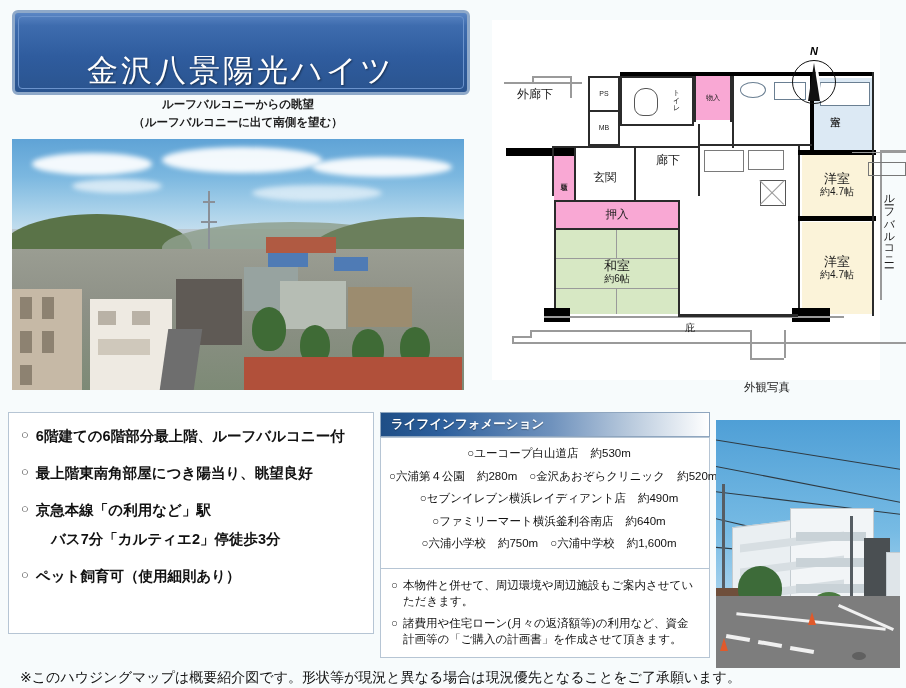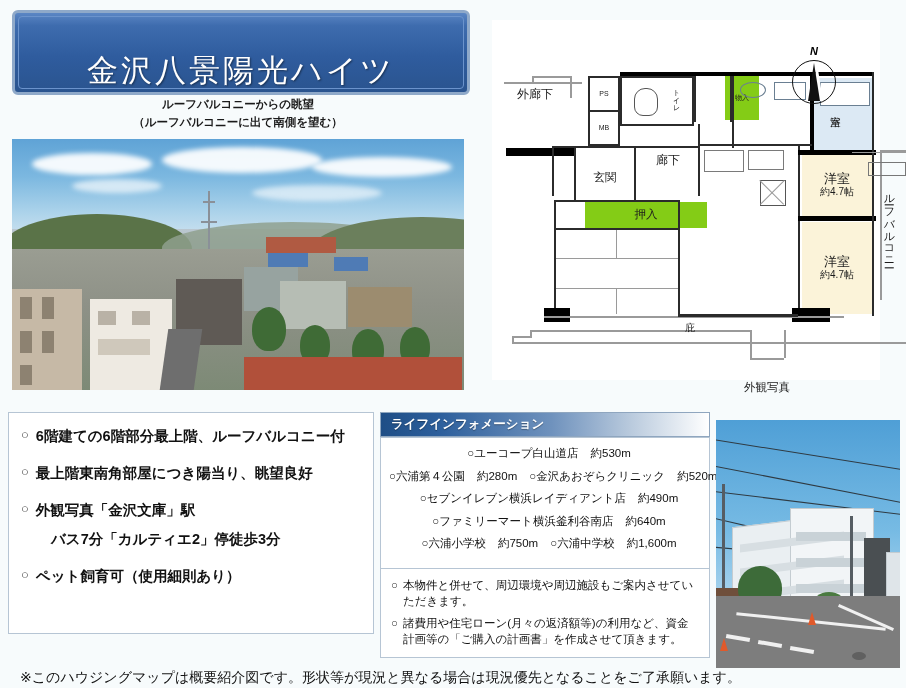--- a/index.html
+++ b/index.html
@@ -76,21 +76,21 @@
   .rm{position:absolute;box-sizing:border-box;display:flex;align-items:center;
       justify-content:center;flex-direction:column;color:#1c1c1c;}
   .rm .n{font-size:12px;line-height:1.15;}
   .rm .n.big{font-size:13px;}
   .rm .s{font-size:10px;line-height:1.2;}
   .rm .tiny{font-size:7px;line-height:1.05;}
   .tatami{background:#d7e8c4;}
   .dk{background:#f7e0cb;}
   .yoshitsu{background:#fbf3d9;}
   .wet{background:#dce9f4;}
-  .closet{background:#84cc16;margin-left:29px;}
+  .closet{background:#f9a8d4;}
   .white{background:#fff;}
   .vert{writing-mode:vertical-rl;text-orientation:upright;}
   .compass{position:absolute;left:300px;top:40px;width:44px;height:44px;}
   .compass .circle{position:absolute;inset:0;border:1.5px solid #111;border-radius:50%;}
   .compass .needle{position:absolute;left:50%;top:3px;width:0;height:0;
     border-left:6px solid transparent;border-right:6px solid transparent;
     border-bottom:38px solid #111;transform:translateX(-50%);}
   .compass .needle2{position:absolute;left:50%;top:3px;width:0;height:0;
     border-left:6px solid transparent;border-right:6px solid transparent;
     border-bottom:38px solid #fff;transform:translateX(-50%) translateX(3px);}
@@ -276,20 +276,24 @@
       <div class="ln" style="left:212px;top:130px;width:38px;height:20px;background:transparent;border:1.3px solid #7a7a7a;"></div>
       <div class="ln" style="left:256px;top:130px;width:34px;height:18px;background:transparent;border:1.3px solid #7a7a7a;"></div>
       <div class="tw" style="left:208px;top:124px;width:112px;height:2px;"></div>
 
       <div class="rm closet" style="left:64px;top:182px;width:122px;height:26px;">
         <span class="n" style="font-size:11.5px;">押入</span>
       </div>
       <div class="tw" style="left:62px;top:180px;width:126px;height:2px;"></div>
       <div class="tw" style="left:62px;top:208px;width:126px;height:2px;"></div>
 
+      <div class="rm tatami" style="left:64px;top:210px;width:122px;height:84px;">
+        <span class="n big">和室</span>
+        <span class="s">約6帖</span>
+      </div>
       <div class="ln" style="left:64px;top:238px;width:122px;height:1px;"></div>
       <div class="ln" style="left:64px;top:268px;width:122px;height:1px;"></div>
       <div class="ln" style="left:124px;top:210px;width:1px;height:28px;"></div>
       <div class="ln" style="left:124px;top:268px;width:1px;height:26px;"></div>
       <div class="tw" style="left:62px;top:182px;width:2px;height:114px;"></div>
       <div class="tw" style="left:186px;top:180px;width:2px;height:116px;"></div>
 
       <div class="ln" style="left:268px;top:160px;width:24px;height:24px;background:transparent;border:1.3px solid #555;"></div>
       <div class="ln" style="left:268px;top:160px;width:34px;height:1.2px;transform-origin:left top;transform:rotate(45deg);"></div>
       <div class="ln" style="left:268px;top:184px;width:34px;height:1.2px;transform-origin:left top;transform:rotate(-45deg);"></div>
@@ -352,21 +356,21 @@
       <div class="pt">
         <span class="mk">○</span>
         <span class="tx">6階建ての6階部分最上階、ルーフバルコニー付</span>
       </div>
       <div class="pt">
         <span class="mk">○</span>
         <span class="tx">最上階東南角部屋につき陽当り、眺望良好</span>
       </div>
       <div class="pt">
         <span class="mk">○</span>
-        <span class="tx">外観写真「金沢文庫」駅</span>
+        <span class="tx">京急本線「の利用など」駅</span>
       </div>
       <div class="pt-sub">バス7分「カルティエ2」停徒歩3分</div>
       <div class="pt">
         <span class="mk">○</span>
         <span class="tx">ペット飼育可（使用細則あり）</span>
       </div>
     </div>
   </div>
 
   <div class="life-panel">

